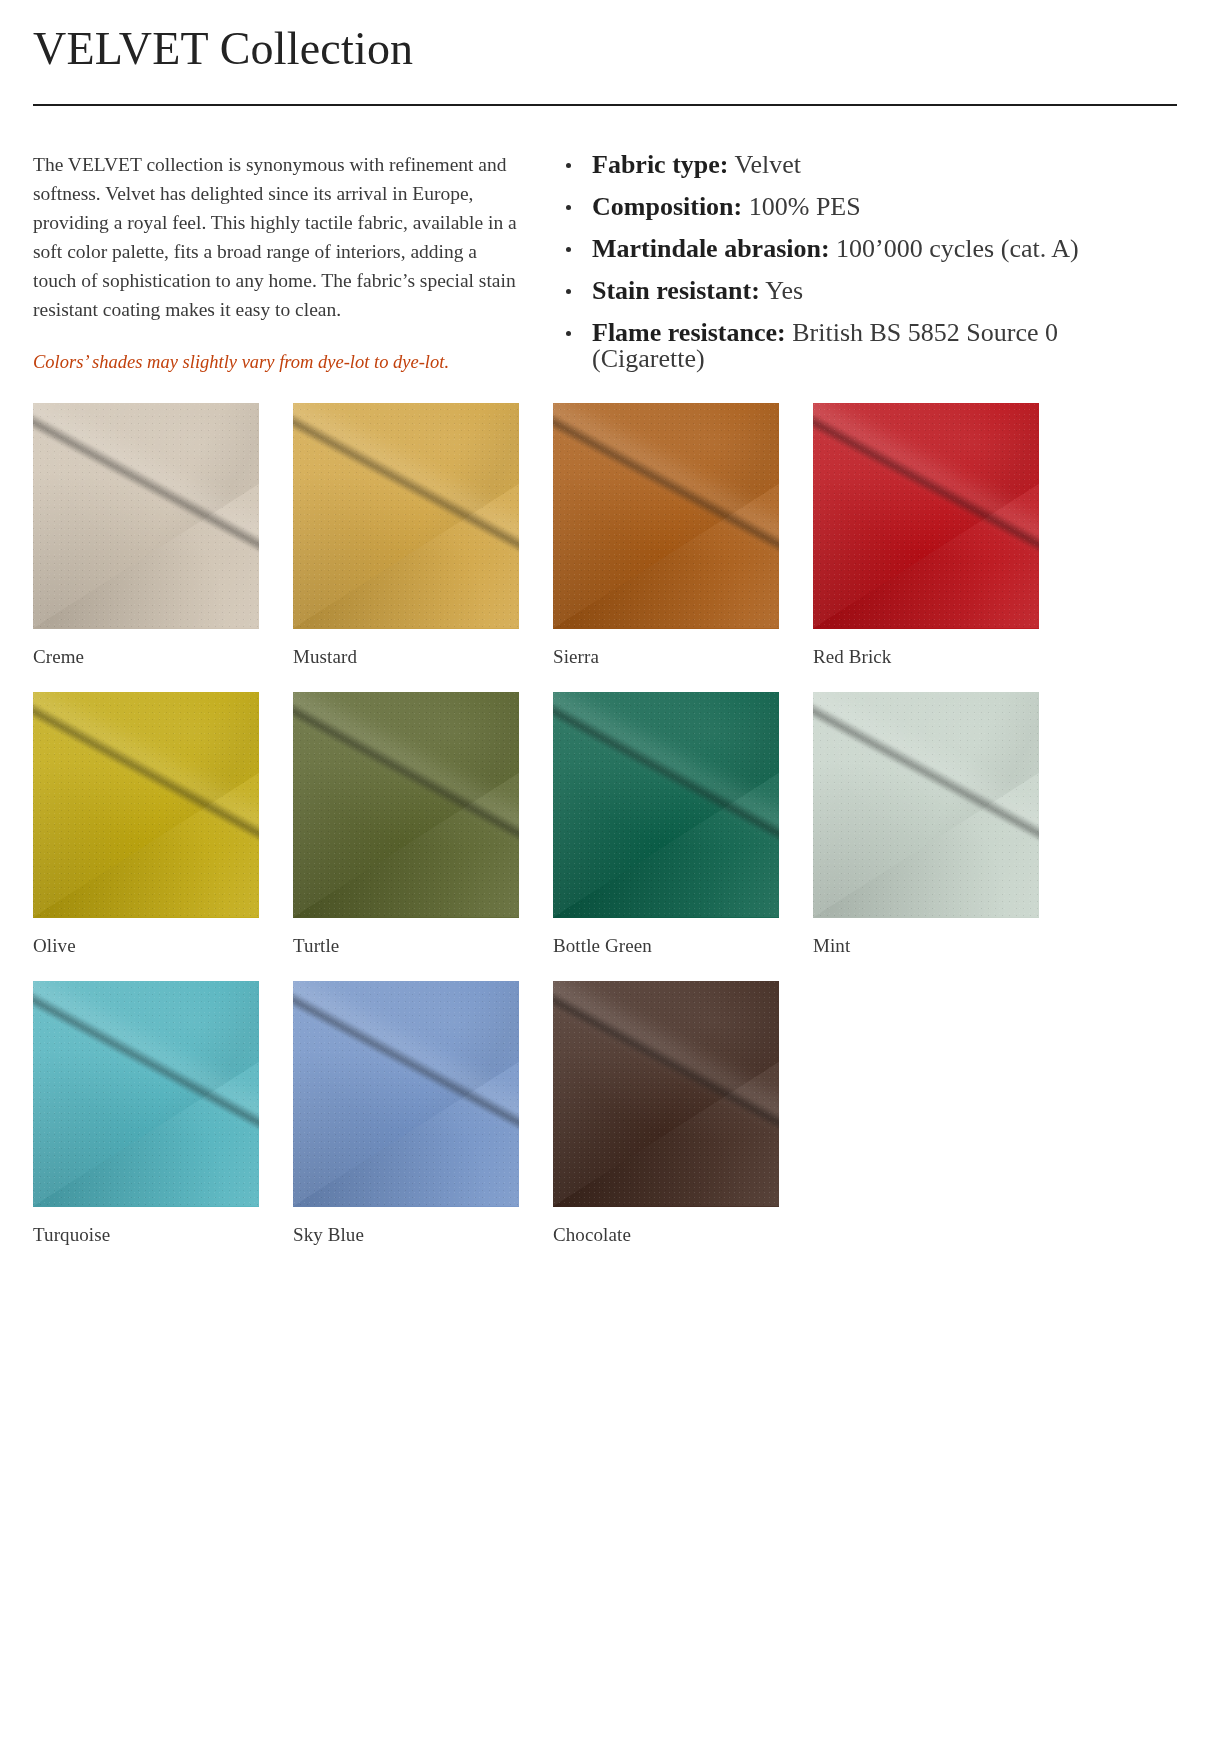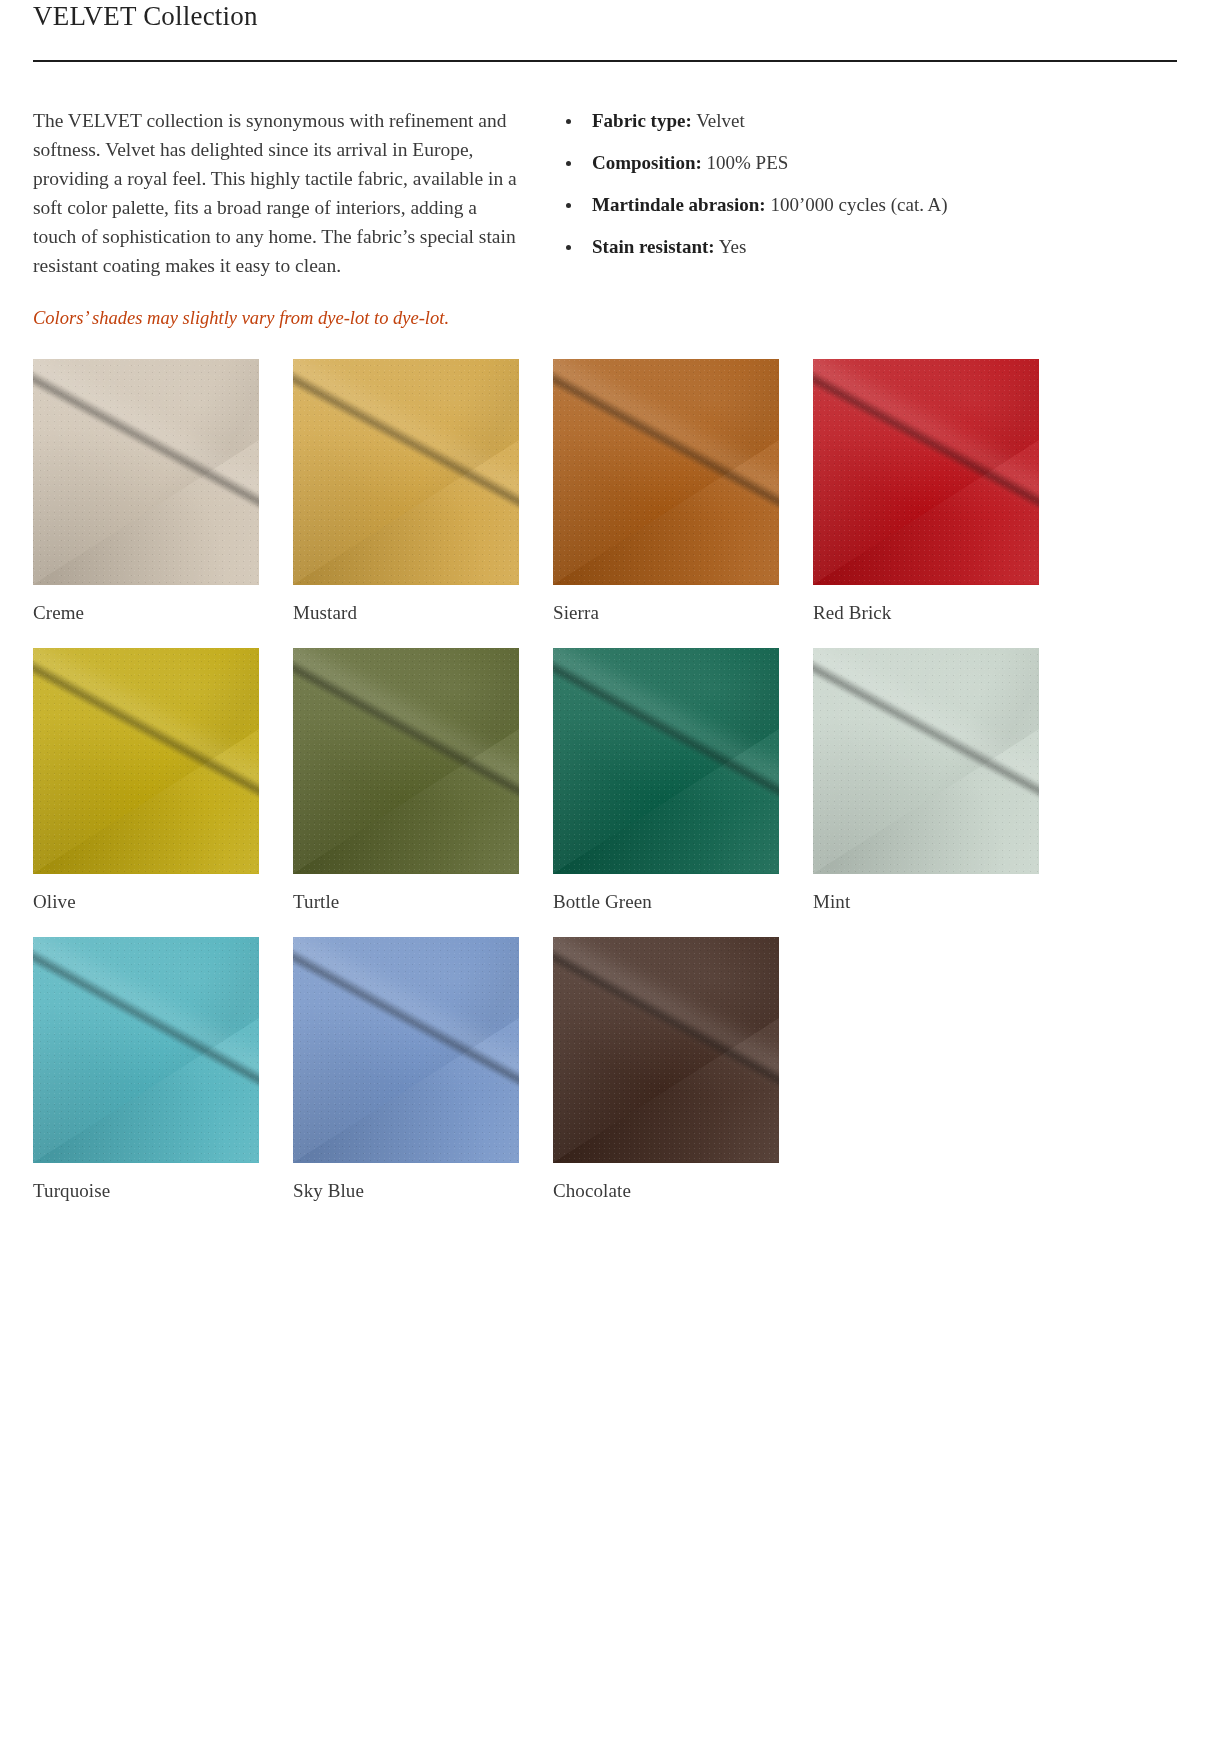--- a/index.html
+++ b/index.html
@@ -20,25 +20,26 @@
     position: relative;
     width: 1210px;
     height: 1762px;
     box-sizing: border-box;
     padding: 0 33px;
   }
 
   
   .page-title {
     font-family: "Liberation Serif", "DejaVu Serif", serif;
-    font-size: 27px;
+    font-size: 46px;
     font-weight: 400;
     letter-spacing: 0.2px;
     color: #232323;
     margin: 0;
+    padding-top: 20px;
     line-height: 1.25;
   }
   .title-rule {
     height: 0;
     border: none;
     border-top: 2px solid #1c1c1c;
     margin: 26px 0 0 0;
   }
 
   
@@ -72,21 +73,21 @@
   }
 
   .specs {
     list-style: none;
     margin: 0;
     padding: 0;
   }
   .specs li {
     position: relative;
     padding-left: 36px;
-    font-size: 19px;
+    font-size: 26px;
     line-height: 26px;
     color: #3a3a3a;
     margin-bottom: 16px;
   }
   .specs li:last-child { margin-bottom: 0; }
   .spec-bullet {
     position: absolute;
     left: 10px;
     top: 11px;
     width: 5px;
@@ -240,20 +241,25 @@
           <span class="spec-label">Martindale abrasion:</span>
           <span class="spec-value">100’000 cycles (cat. A)</span>
         </li>
 
         <li>
           <span class="spec-bullet"></span>
           <span class="spec-label">Stain resistant:</span>
           <span class="spec-value">Yes</span>
         </li>
 
+        <li>
+          <span class="spec-bullet"></span>
+          <span class="spec-label">Flame resistance:</span>
+          <span class="spec-value">British BS 5852 Source 0 (Cigarette)</span>
+        </li>
 
       </ul>
     </div>
   </div>
 
   <div class="swatch-grid" id="swatch-grid">
       <div class="swatch-cell">
         <div class="swatch">
           <div class="base" style="background: rgb(207, 195, 178);"></div>
           <div class="panel-top"></div>

